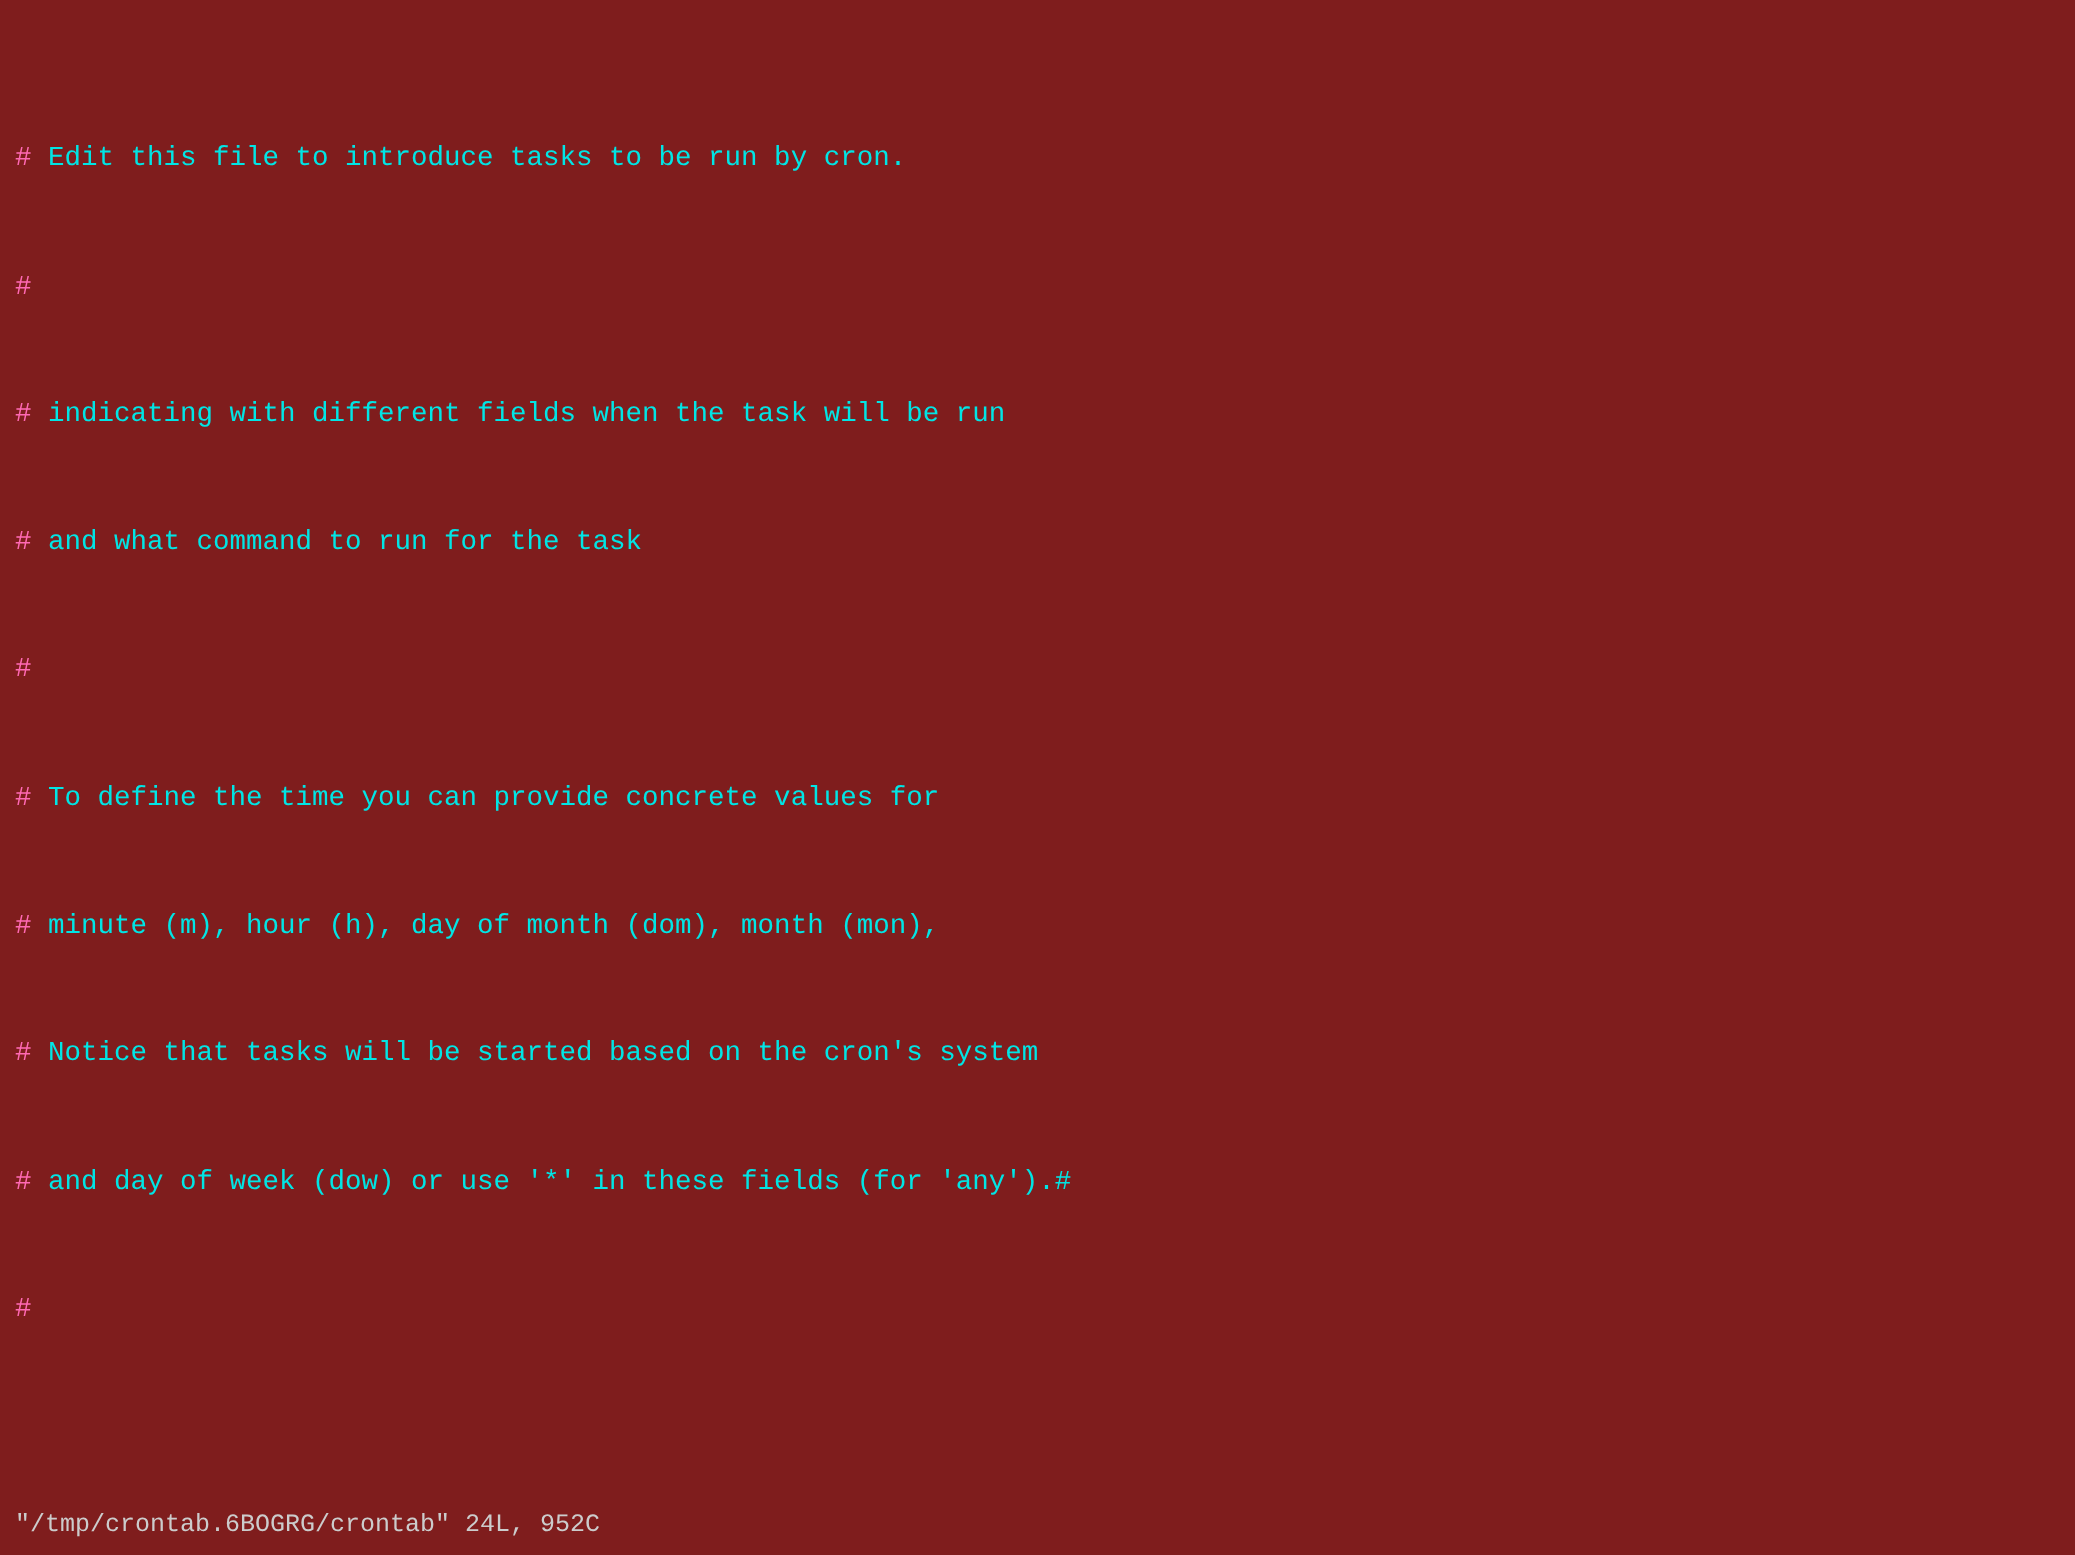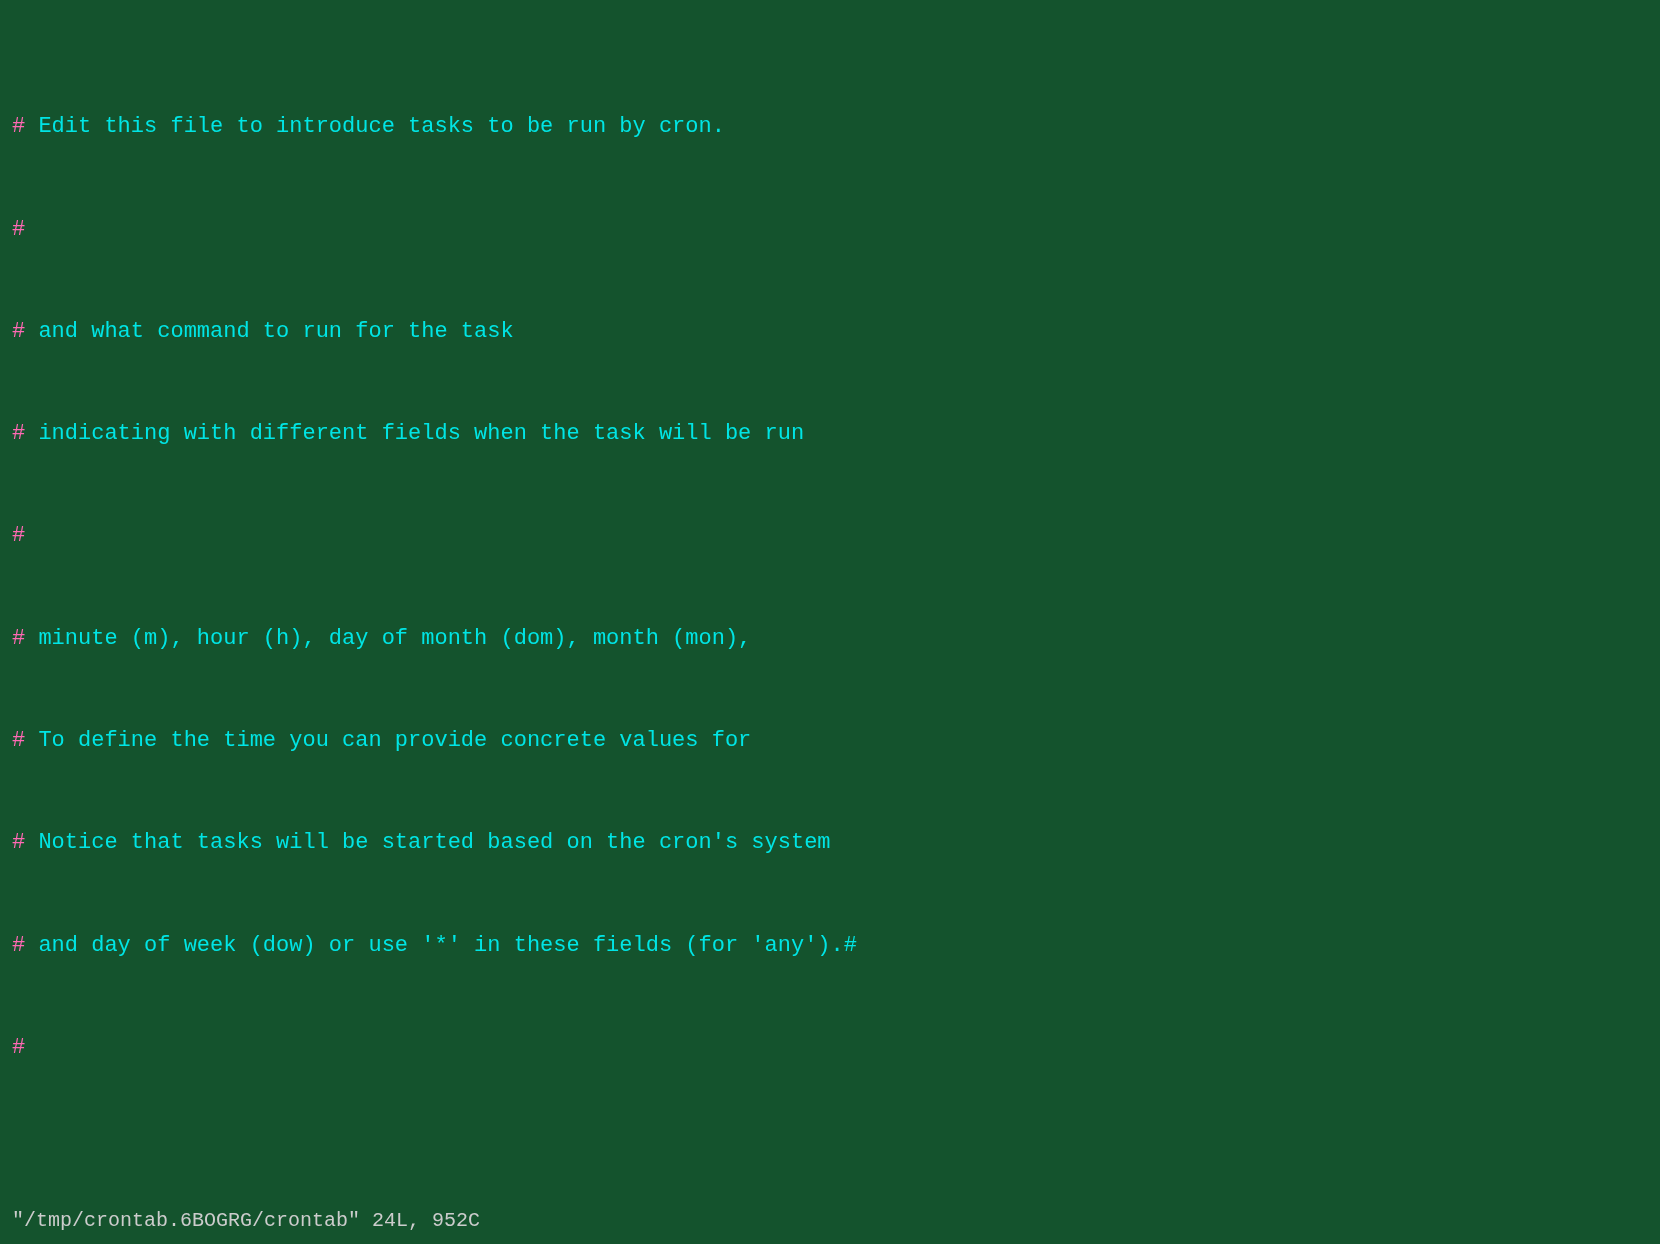--- a/index.html
+++ b/index.html
@@ -14,21 +14,21 @@
       font-size: 22px;
       color: #00ffff;
       width: 1660px;
       height: 1244px;
       overflow: hidden;
     }
 
     .editor-container {
       width: 100%;
       height: 100%;
-      background-color: #14532d;
+      background-color: #7f1d1d;
       padding: 8px 12px;
       position: relative;
     }
 
     .code-content {
       line-height: 1.55;
       white-space: pre;
     }
 
     .comment-line {
@@ -53,25 +53,25 @@
     }
   </style>
 </head>
 <body>
 
 <div class="editor-container">
   <div class="code-content">
 
     <span class="line comment-line"><span class="hash">#</span> Edit this file to introduce tasks to be run by cron.</span>
     <span class="line comment-line"><span class="hash">#</span></span>
+    <span class="line comment-line"><span class="hash">#</span> indicating with different fields when the task will be run</span>
     <span class="line comment-line"><span class="hash">#</span> and what command to run for the task</span>
-    <span class="line comment-line"><span class="hash">#</span> indicating with different fields when the task will be run</span>
     <span class="line comment-line"><span class="hash">#</span></span>
+    <span class="line comment-line"><span class="hash">#</span> To define the time you can provide concrete values for</span>
     <span class="line comment-line"><span class="hash">#</span> minute (m), hour (h), day of month (dom), month (mon),</span>
-    <span class="line comment-line"><span class="hash">#</span> To define the time you can provide concrete values for</span>
     <span class="line comment-line"><span class="hash">#</span> Notice that tasks will be started based on the cron's system</span>
     <span class="line comment-line"><span class="hash">#</span> and day of week (dow) or use '*' in these fields (for 'any').#</span>
     <span class="line comment-line"><span class="hash">#</span></span>
     
     
     
     
     
     
     

